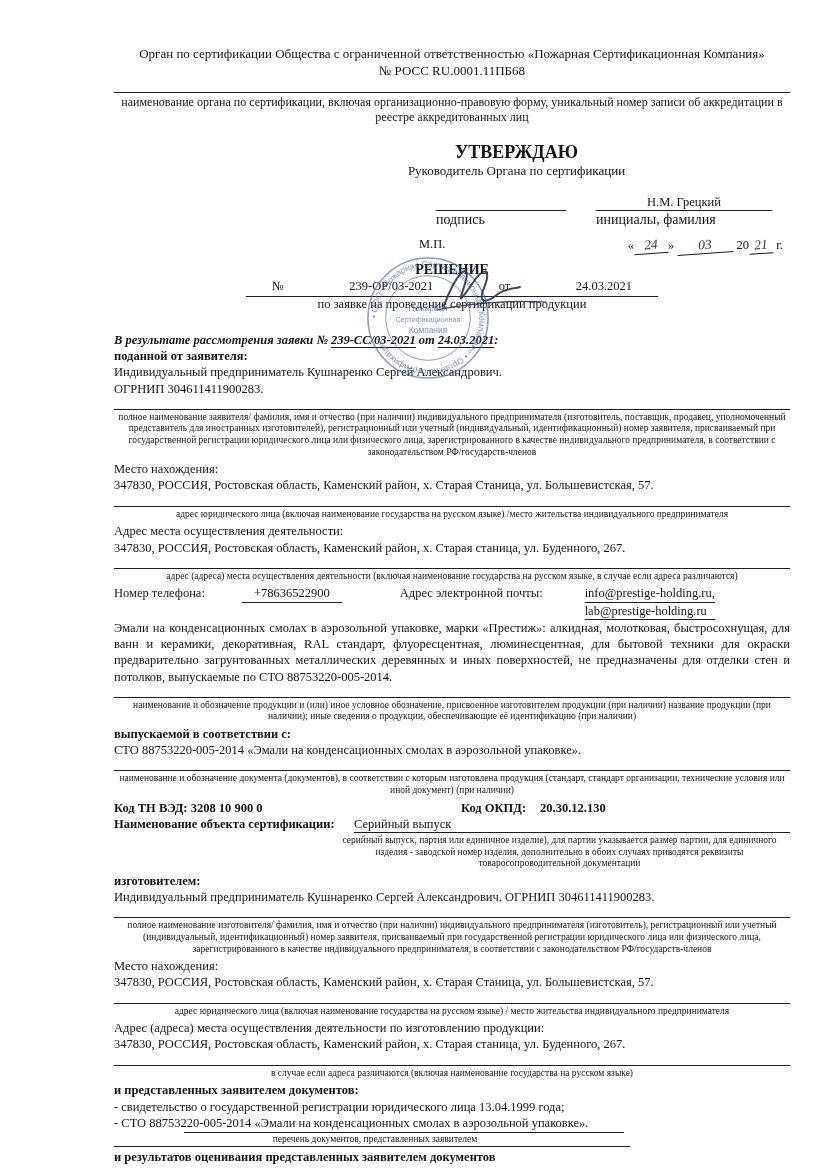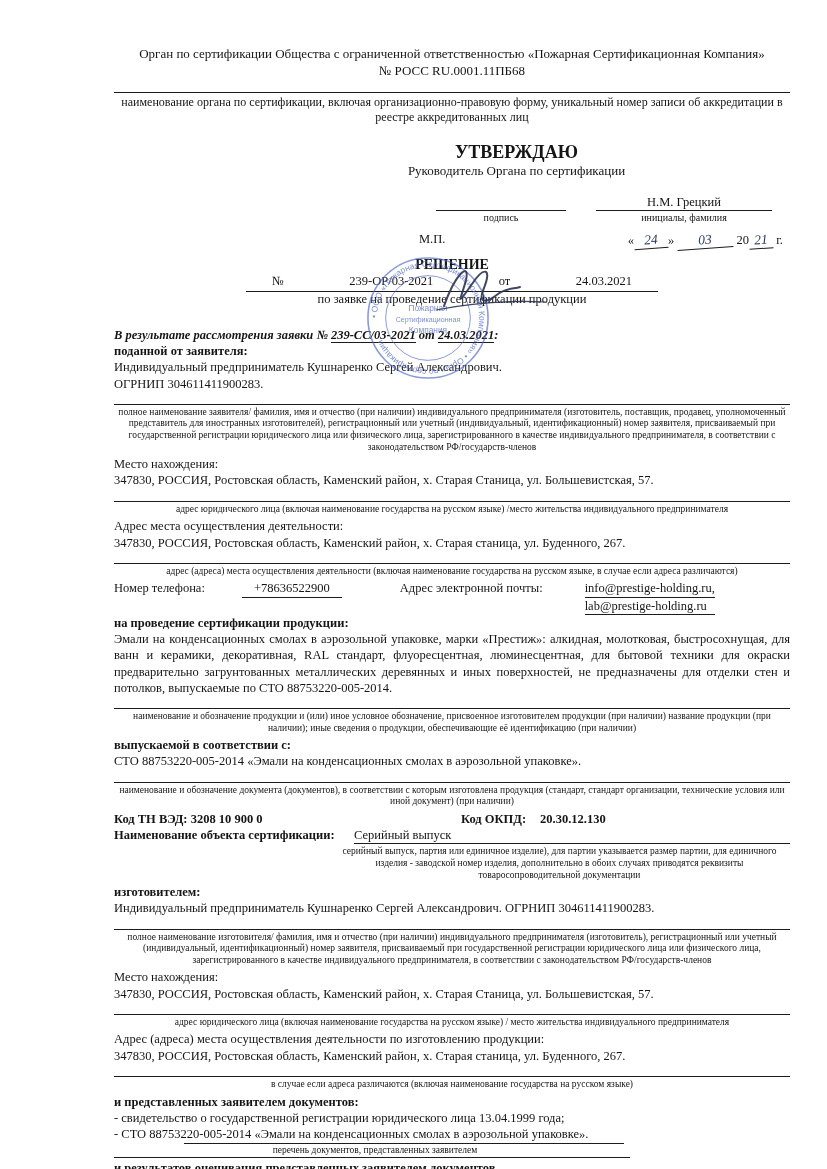--- a/index.html
+++ b/index.html
@@ -24,21 +24,21 @@
 
   
   .approval { position:relative; margin-top:16px; }
   .ap-head { margin-left:165px; width:475px; text-align:center; }
   .ap-title { font-size:18px; font-weight:bold; }
   .sig-row { display:flex; margin-left:322px; margin-top:15px; }
   .sig-cell { width:130px; }
   .sig-line { height:16px; border-bottom:1px solid #1c1c1c; }
   .name-cell { width:176px; margin-left:30px; }
   .name-val { height:16px; border-bottom:1px solid #1c1c1c; text-align:center; font-size:12.5px; }
-  .cap { font-size:10px; text-align:center; margin-top:1px; }
+  .cap { font-size:14px; margin-top:1px; }
   .mp-row { display:flex; margin-left:305px; width:364px; margin-top:9px; font-size:12.5px; }
   .date-fill { margin-left:auto; white-space:nowrap; }
   .blank { display:inline-block; min-width:34px; border-bottom:1px solid #1c1c1c; text-align:center; }
   .blank.mo { min-width:56px; }
   .blank.yr { min-width:24px; }
   .hand { font-style:italic; color:#2b3a66; transform:rotate(-4deg); font-size:13.5px; }
 
   .stamp  { position:absolute; left:250px; top:112px; width:128px; height:128px; pointer-events:none; }
   .signat { position:absolute; left:312px; top:116px; width:132px; height:62px; pointer-events:none; }
   .st-c { fill:none; stroke:#4a63c4; stroke-width:1.6; opacity:.65; }
@@ -153,21 +153,20 @@
     <div class="phone-row">
       <span class="pl">Номер телефона:</span>
       <span class="pv u">+78636522900</span>
       <span class="el">Адрес электронной почты:</span>
       <span class="emails">
         <span class="u">info@prestige-holding.ru,</span>
         <span class="u">lab@prestige-holding.ru</span>
       </span>
     </div>
 
-    <div class="t b">на проведение сертификации продукции:</div>
     <div class="t j rule">Эмали на конденсационных смолах в аэрозольной упаковке, марки «Престиж»: алкидная, молотковая, быстросохнущая, для ванн и керамики, декоративная, RAL стандарт, флуоресцентная, люминесцентная, для бытовой техники для окраски предварительно загрунтованных металлических деревянных и иных поверхностей, не предназначены для отделки стен и потолков, выпускаемые по СТО 88753220-005-2014.</div>
     <div class="note">наименование и обозначение продукции и (или) иное условное обозначение, присвоенное изготовителем продукции (при наличии) название продукции (при наличии); иные сведения о продукции, обеспечивающие её идентификацию (при наличии)</div>
 
     <div class="t b">выпускаемой в соответствии с:</div>
     <div class="t rule">СТО 88753220-005-2014 «Эмали на конденсационных смолах в аэрозольной упаковке».</div>
     <div class="note">наименование и обозначение документа (документов), в соответствии с которым изготовлена продукция (стандарт, стандарт организации, технические условия или иной документ) (при наличии)</div>
 
     <div class="code-row b">
       <span class="code1"><span>Код ТН ВЭД:</span> <span>3208 10 900 0</span></span>
       <span>Код ОКПД:</span>

